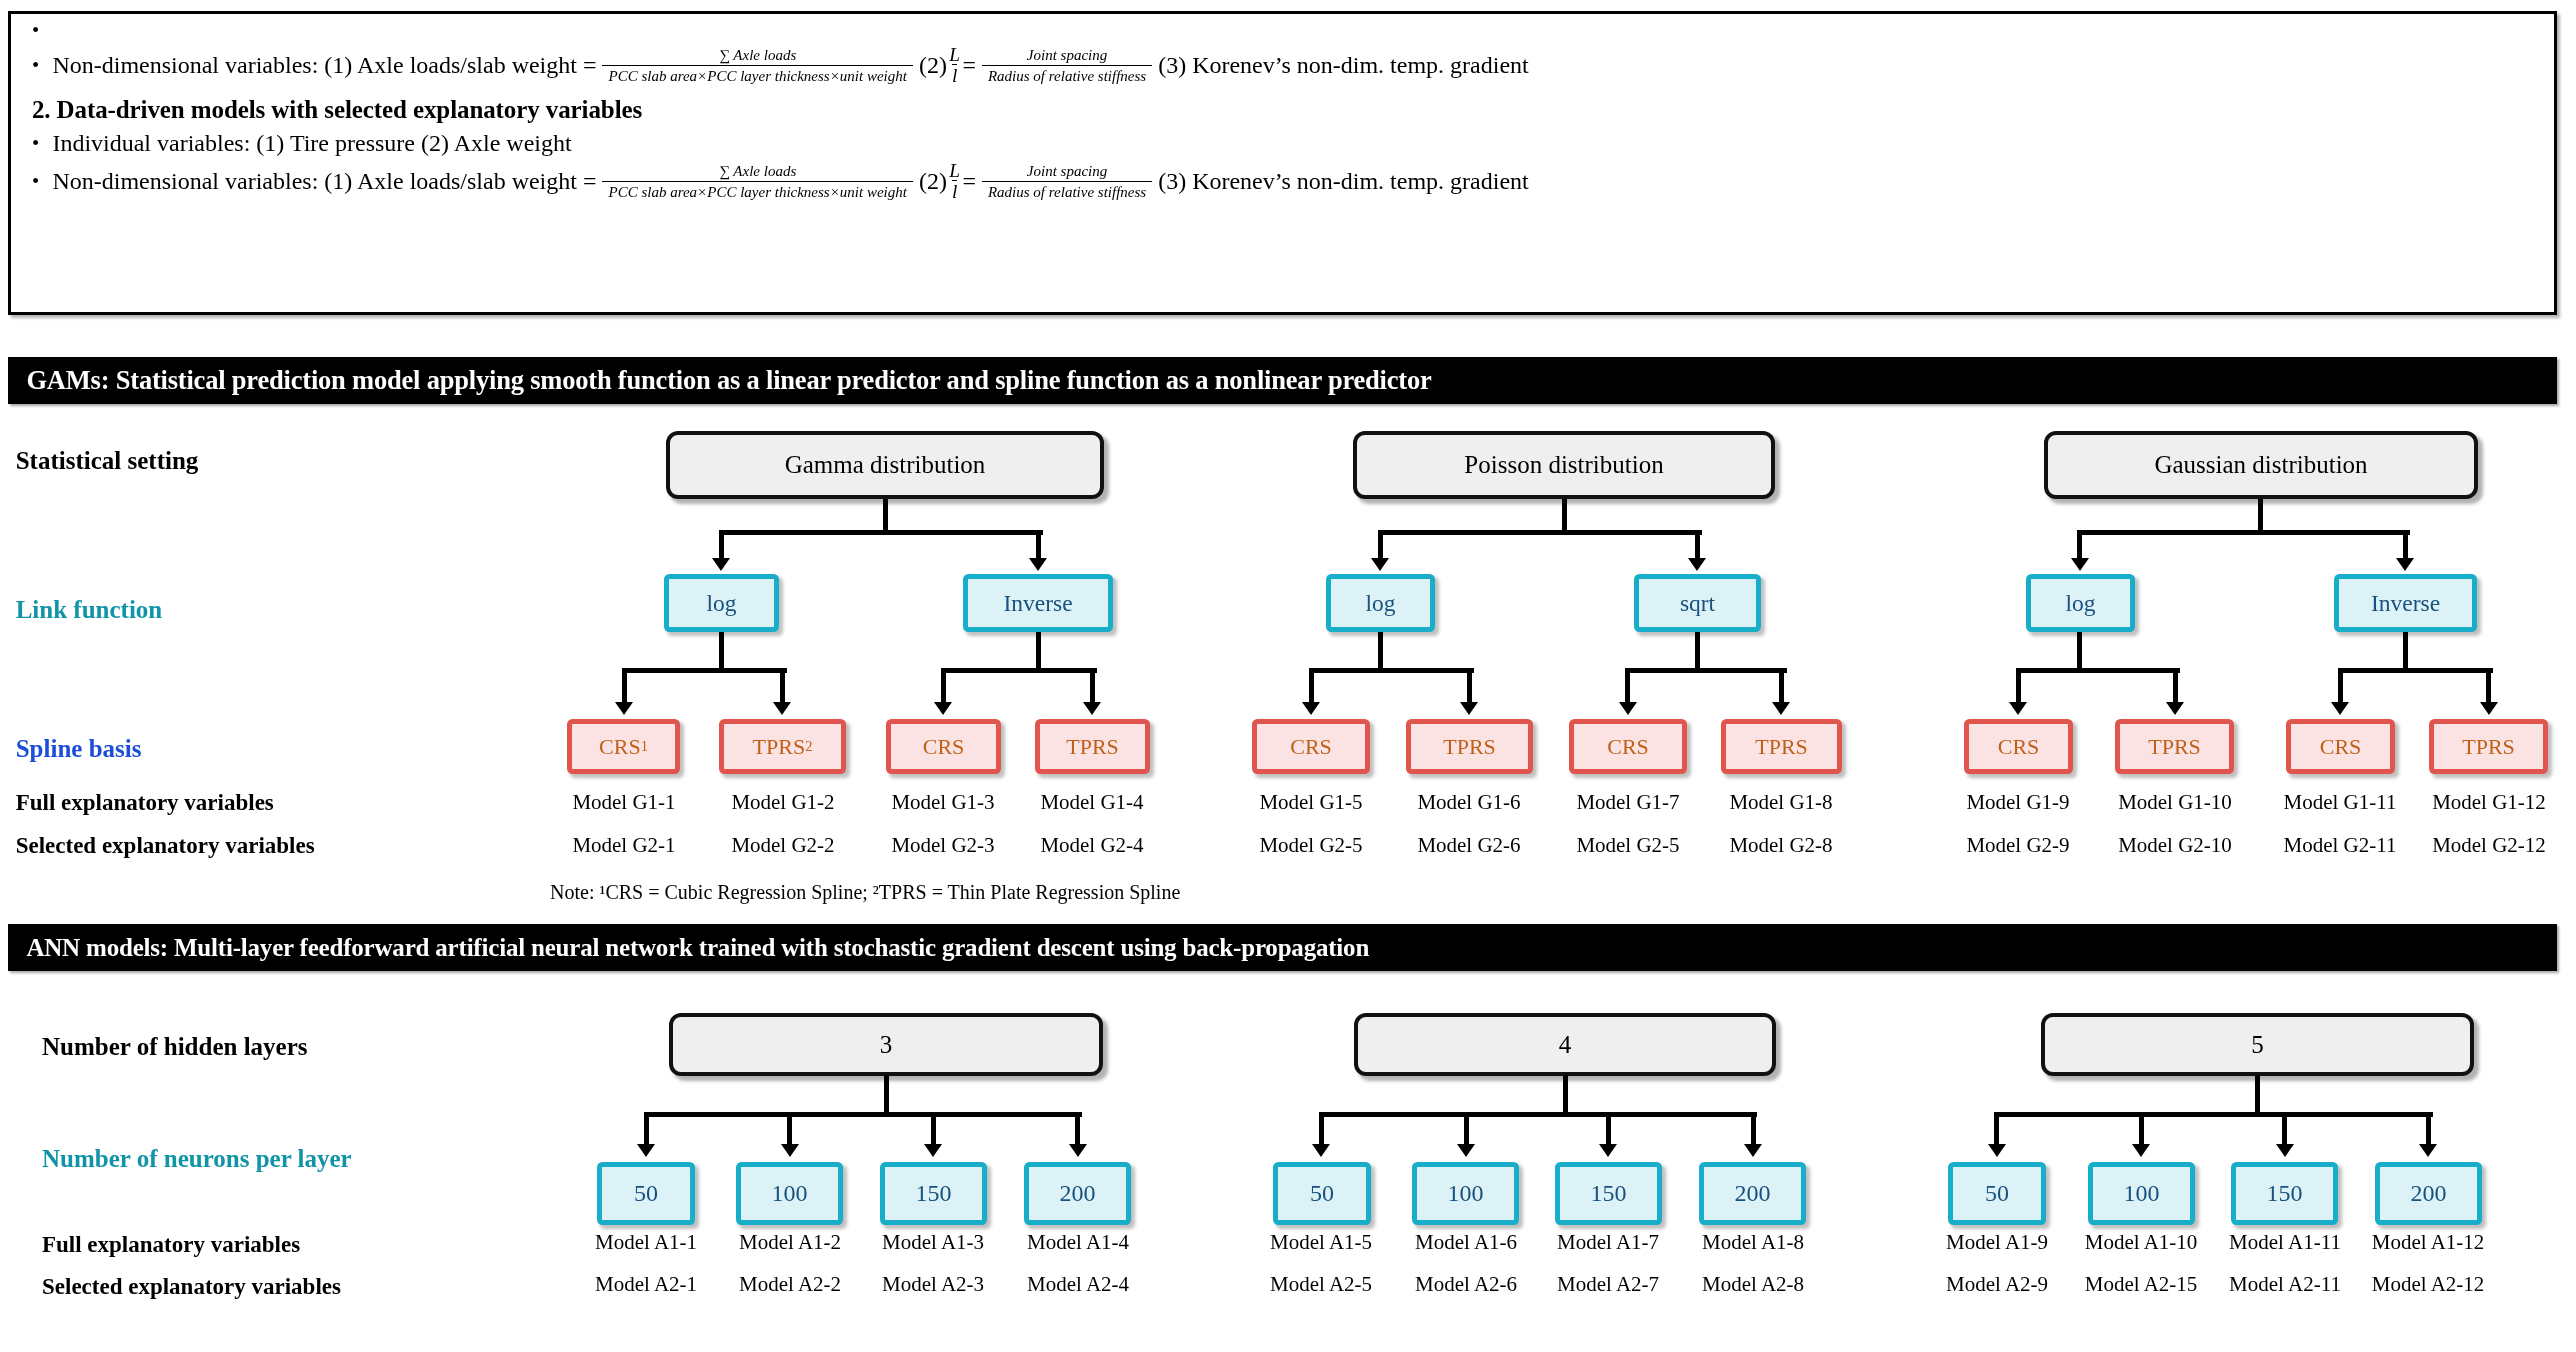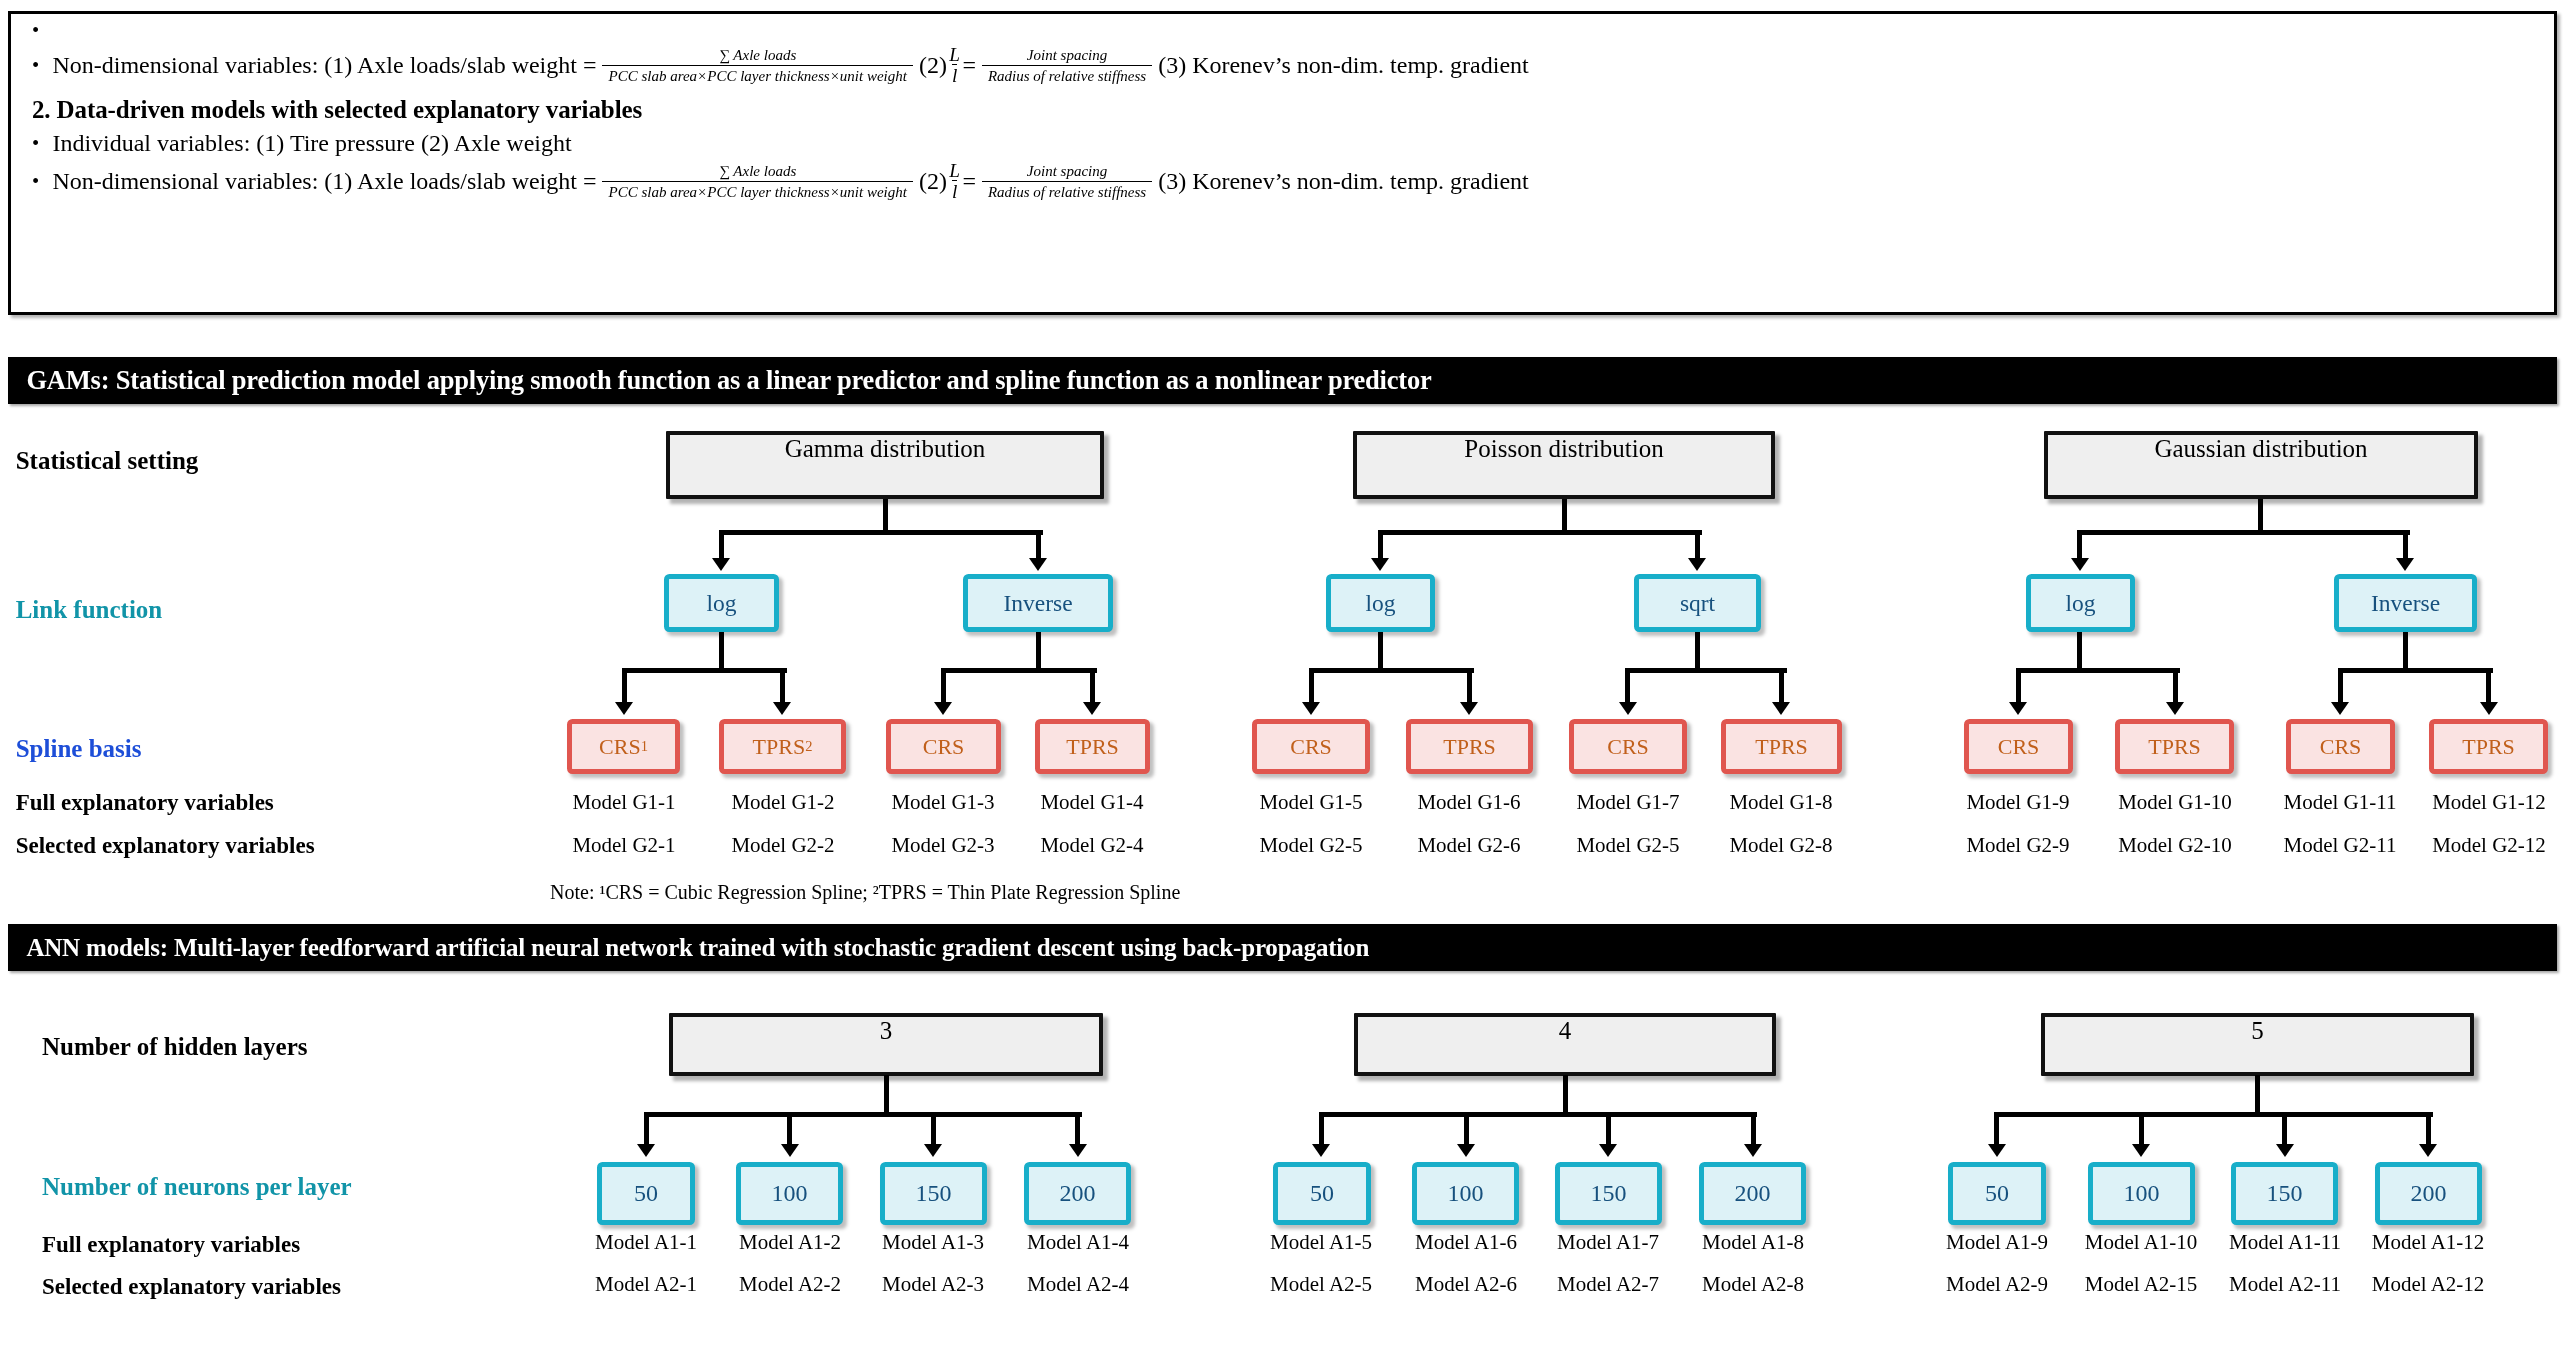--- a/index.html
+++ b/index.html
@@ -48,28 +48,28 @@
   #ann-banner{top:924px;height:47px;font-size:25px;}
 
   
   .rowlabel{font-weight:bold;white-space:nowrap;}
   .lbl-stat{left:15.7px;top:447px;font-size:25px;}
   .lbl-link{left:15.7px;top:596px;font-size:25px;color:#1194a8;}
   .lbl-spline{left:15.7px;top:735px;font-size:25px;color:#1d4ed8;}
   .lbl-full-g{left:15.7px;top:790px;font-size:23px;}
   .lbl-sel-g{left:15.7px;top:833px;font-size:23px;}
   .lbl-hidden{left:42px;top:1033px;font-size:25px;text-align:center;}
-  .lbl-neurons{left:42px;top:1145px;font-size:25px;color:#1194a8;margin-top:28px;}
+  .lbl-neurons{left:42px;top:1145px;font-size:25px;color:#1194a8;}
   .lbl-full-a{left:42px;top:1232px;font-size:23px;}
   .lbl-sel-a{left:42px;top:1274px;font-size:23px;}
 
   
   .topbox{
     position:absolute;border:4.2px solid #111;background:#efefef;
-    border-radius:1px;display:flex;justify-content:center;
+    border-radius:12px;display:flex;align-items:center;justify-content:center;
     font-size:25px;box-sizing:border-box;
     box-shadow:4.2px 4.2px 3.6px rgba(0,0,0,.30);
   }
   .linkbox{
     position:absolute;border:5.4px solid #18aec9;background:#ddf2f7;
     border-radius:5.4px;display:flex;align-items:center;justify-content:center;
     color:#17517e;font-size:23.5px;box-sizing:border-box;
     box-shadow:3.6px 3.6px 3.6px rgba(0,0,0,.25);
   }
   .splinebox{

